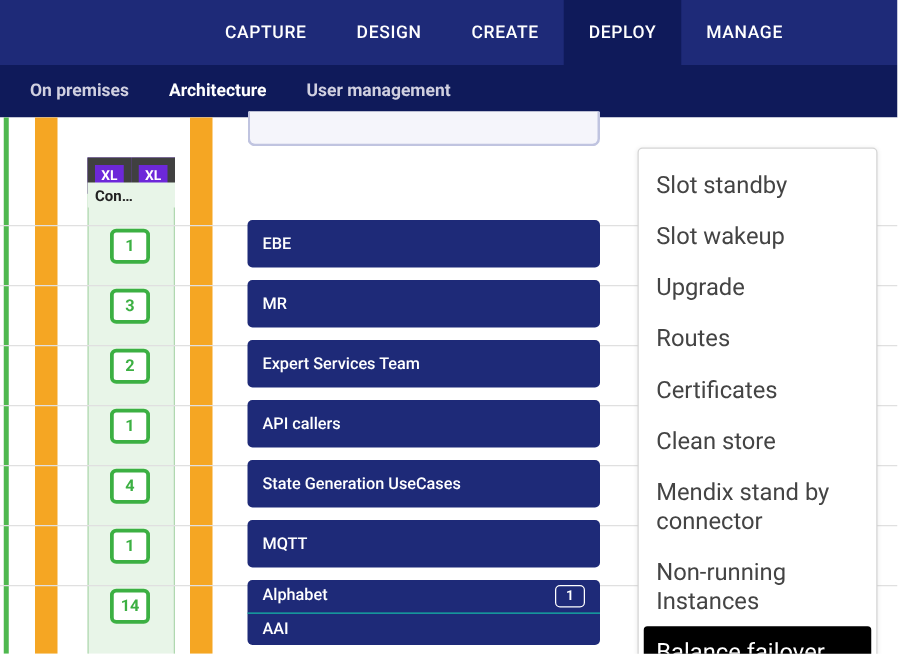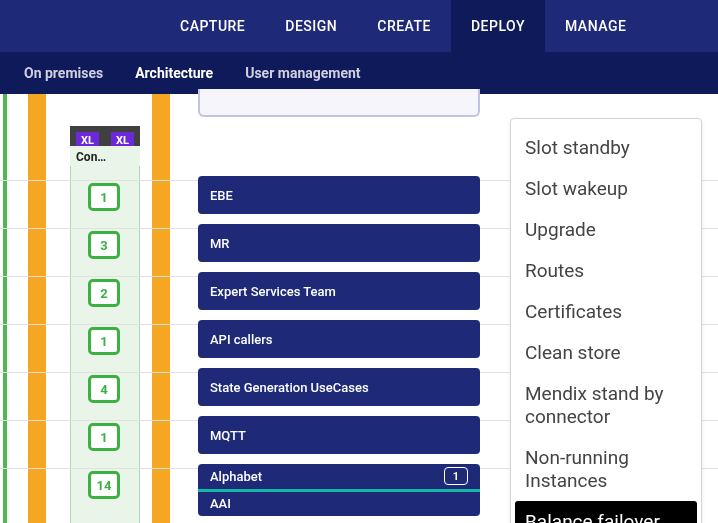--- a/index.html
+++ b/index.html
@@ -152,21 +152,21 @@
     flex-direction: column;
     align-items: stretch;
     height: 52px;
     padding: 0;
   }
   .row-bar.split .half {
     flex: 1;
     display: flex;
     align-items: center;
     padding: 0 12px;
-    border-bottom: 3px solid #14b8a6;
+    border-bottom: 1px solid #14b8a6;
     justify-content: space-between;
   }
   .row-bar.split .half:last-child { border-bottom: none; border-radius: 10px; }
   .mini-badge {
     border: 1.5px solid #fff;
     border-radius: 4px;
     color: #fff;
     font-size: 11px;
     font-weight: 600;
     padding: 0 8px;

